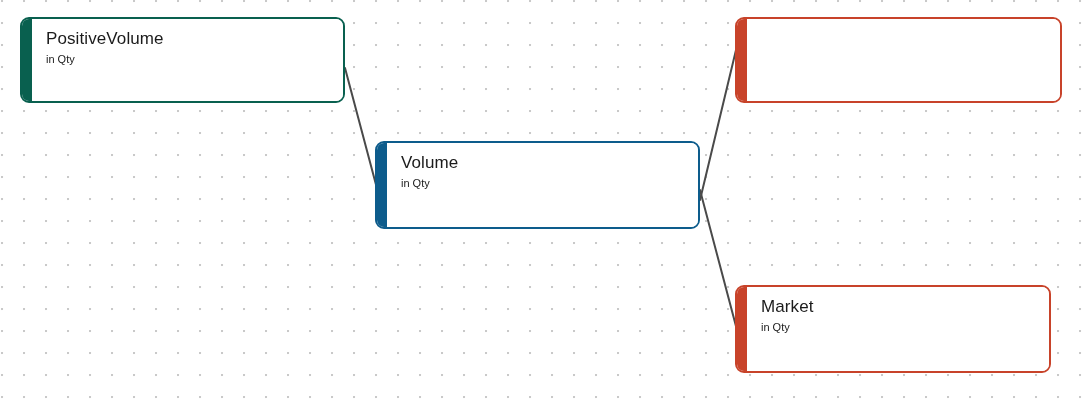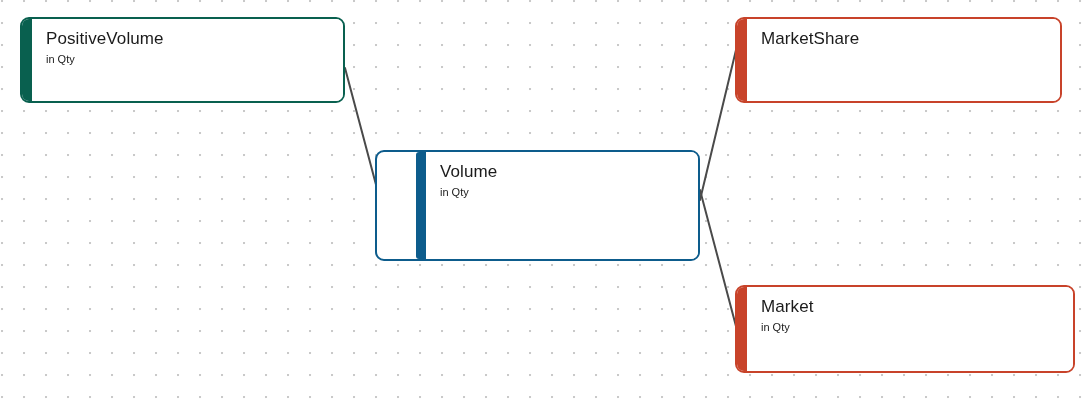--- a/index.html
+++ b/index.html
@@ -77,34 +77,33 @@
   }
 
   
   #node-positivevolume {
     left: 20px;  top: 17px;  width: 325px; height: 86px;
     border: 2px solid #09604F;
   }
   #node-positivevolume .node-accent { background: #09604F; }
 
   #node-volume {
-    left: 375px; top: 150px; width: 325px; height: 111px;
+    left: 375px; top: 141px; width: 325px; height: 88px;
     border: 2px solid #0D5C8C;
-    padding-left: 39px;
   }
   #node-volume .node-accent { background: #0D5C8C; }
 
   #node-marketshare {
     left: 735px; top: 17px;  width: 327px; height: 86px;
     border: 2px solid #C8432A;
   }
   #node-marketshare .node-accent { background: #C8432A; }
 
   #node-market {
-    left: 735px; top: 285px; width: 340px; height: 88px;
+    left: 735px; top: 285px; width: 316px; height: 88px;
     border: 2px solid #C8432A;
   }
   #node-market .node-accent { background: #C8432A; }
 </style>
 </head>
 <body>
 
 <div id="canvas">
 
   <svg id="edges" width="1083" height="401" viewBox="0 0 1083 401" xmlns="http://www.w3.org/2000/svg">
@@ -125,21 +124,20 @@
     <div class="node-accent"></div>
     <div class="node-body">
       <div class="node-title">Volume</div>
       <div class="node-subtitle">in Qty</div>
     </div>
   </div>
 
   <div class="node" id="node-marketshare">
     <div class="node-accent"></div>
     <div class="node-body">
-      <div class="node-title">MarketShare</div>
     </div>
   </div>
 
   <div class="node" id="node-market">
     <div class="node-accent"></div>
     <div class="node-body">
       <div class="node-title">Market</div>
       <div class="node-subtitle">in Qty</div>
     </div>
   </div>

